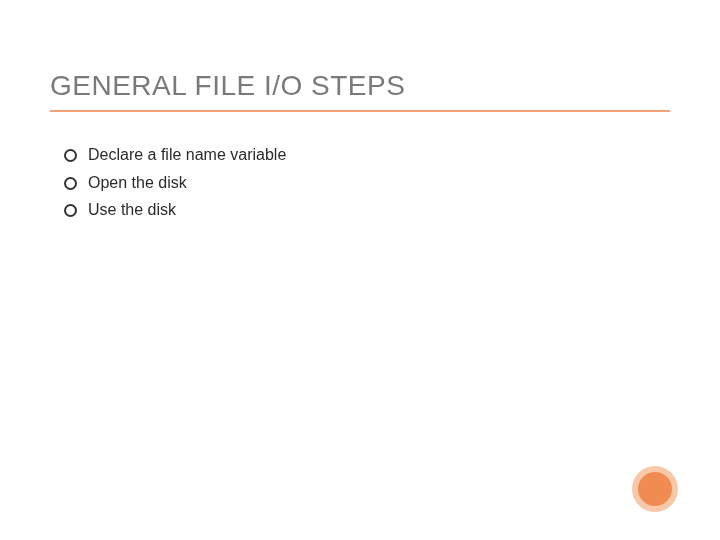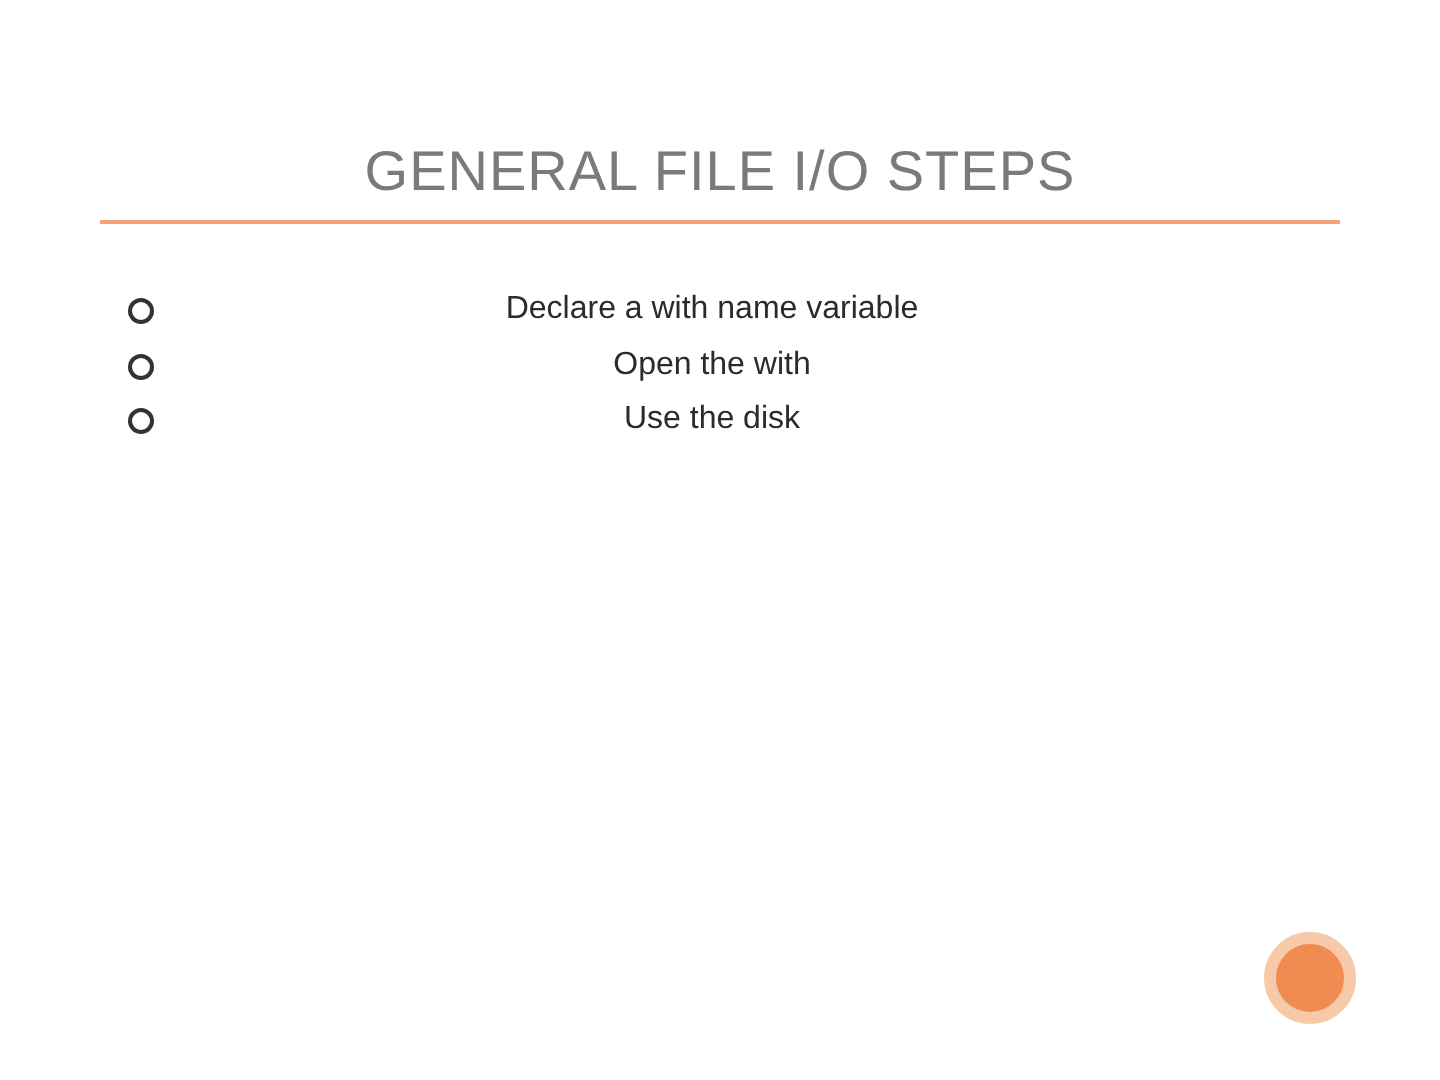--- a/index.html
+++ b/index.html
@@ -9,21 +9,20 @@
     background: #ffffff;
     font-family: Arial, Helvetica, sans-serif;
     position: relative;
     overflow: hidden;
   }
   .slide {
     width: 100%;
     height: 100%;
     padding: 70px 50px 40px 50px;
     position: relative;
-    text-align: center;
   }
   .title {
     font-size: 28px;
     color: #7a7a7a;
     font-weight: 400;
     letter-spacing: 0.5px;
     margin-bottom: 8px;
   }
   .underline {
     width: 100%;
@@ -66,18 +65,18 @@
     border: 6px solid #f7c9a8;
   }
 </style>
 </head>
 <body>
 
 <div class="slide">
   <h1 class="title">GENERAL FILE I/O STEPS</h1>
   <div class="underline"></div>
   <ul class="bullets">
-    <li><span>Declare a with name variable</span></li>
-    <li><span> Open the with</span></li>
+    <li><span>Declare a file name variable</span></li>
+    <li><span> Open the disk</span></li>
     <li><span> Use the disk</span></li>
   </ul>
   <div class="circle-deco"></div>
 </div>
 
 </body></html>

